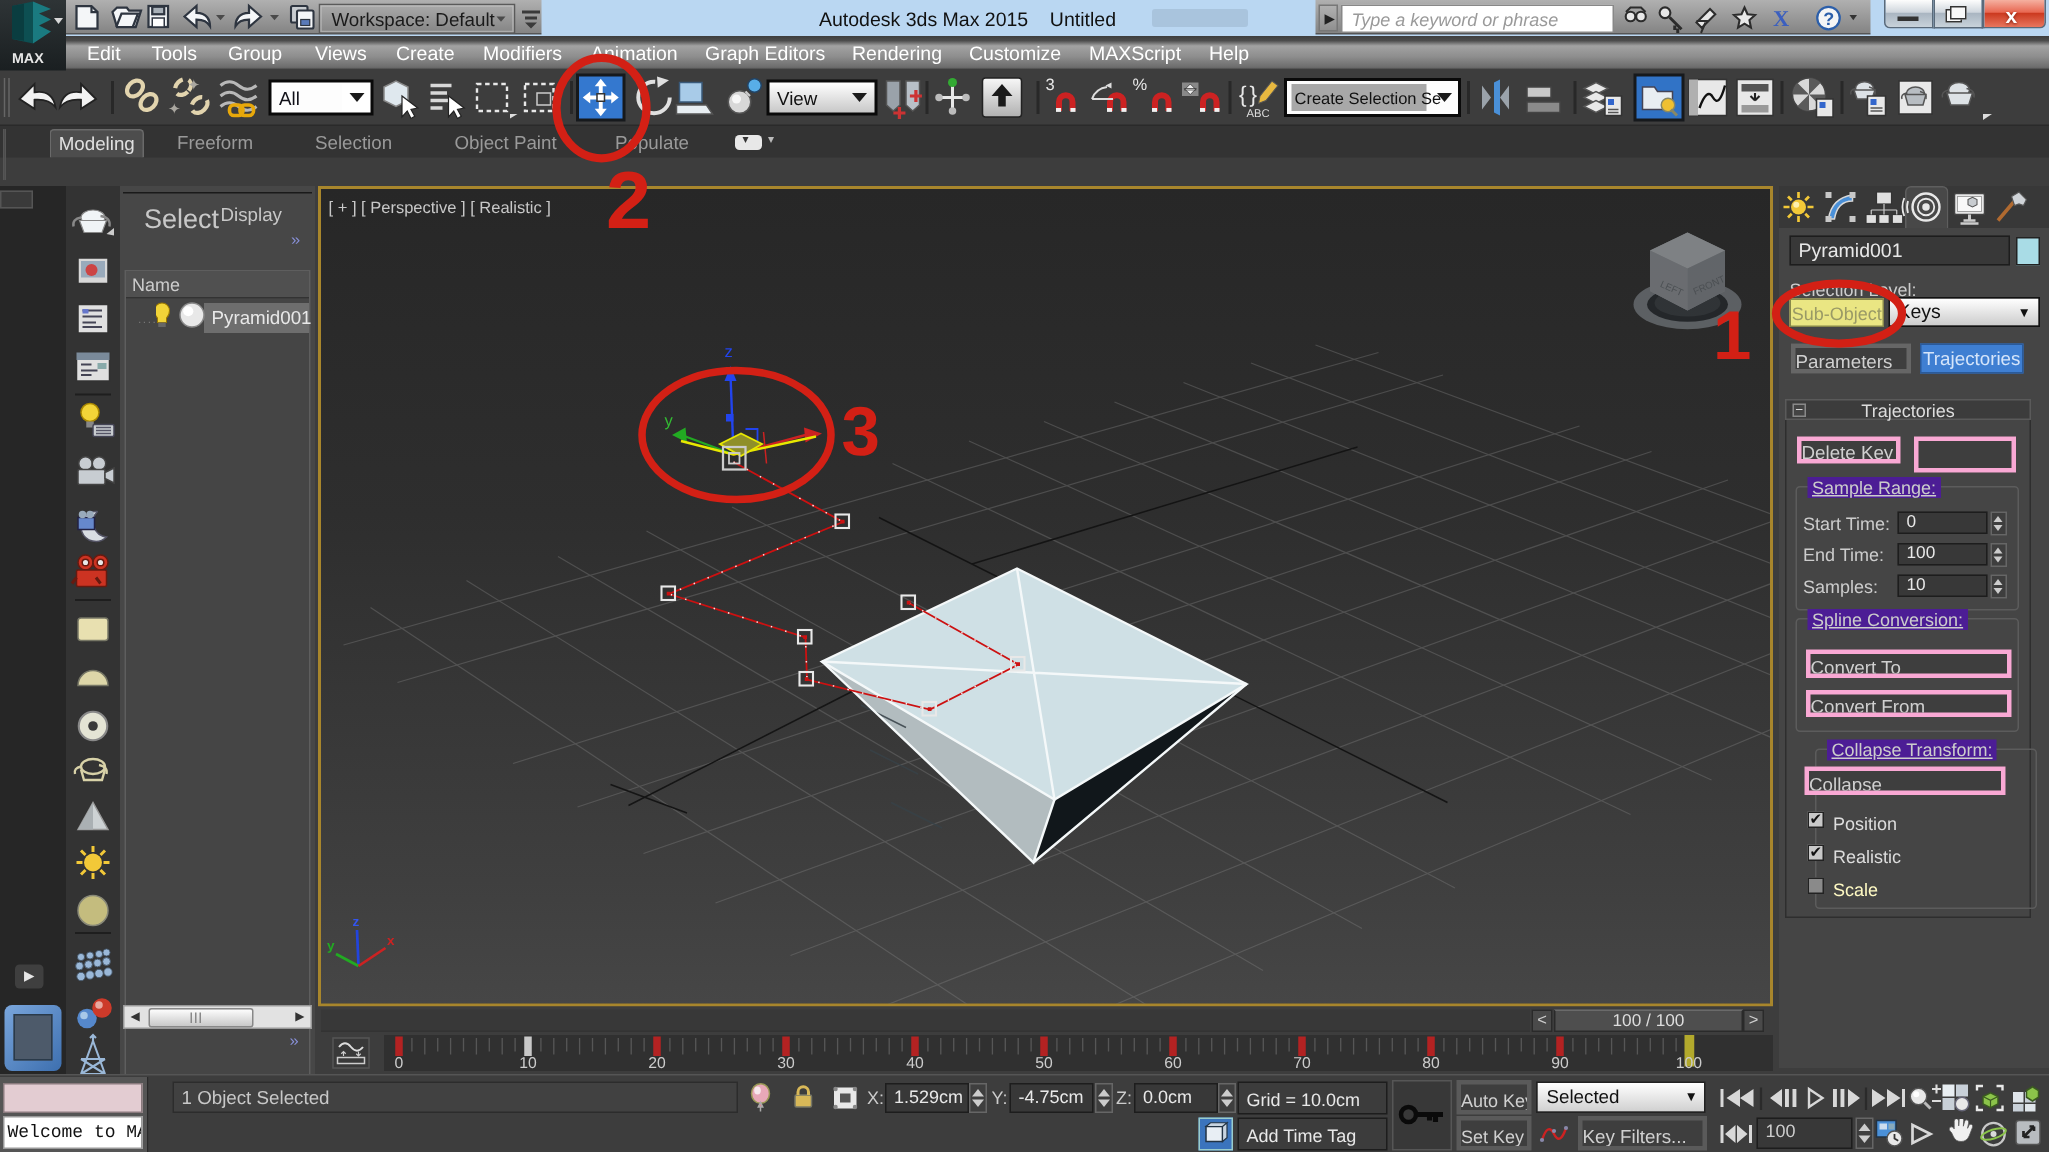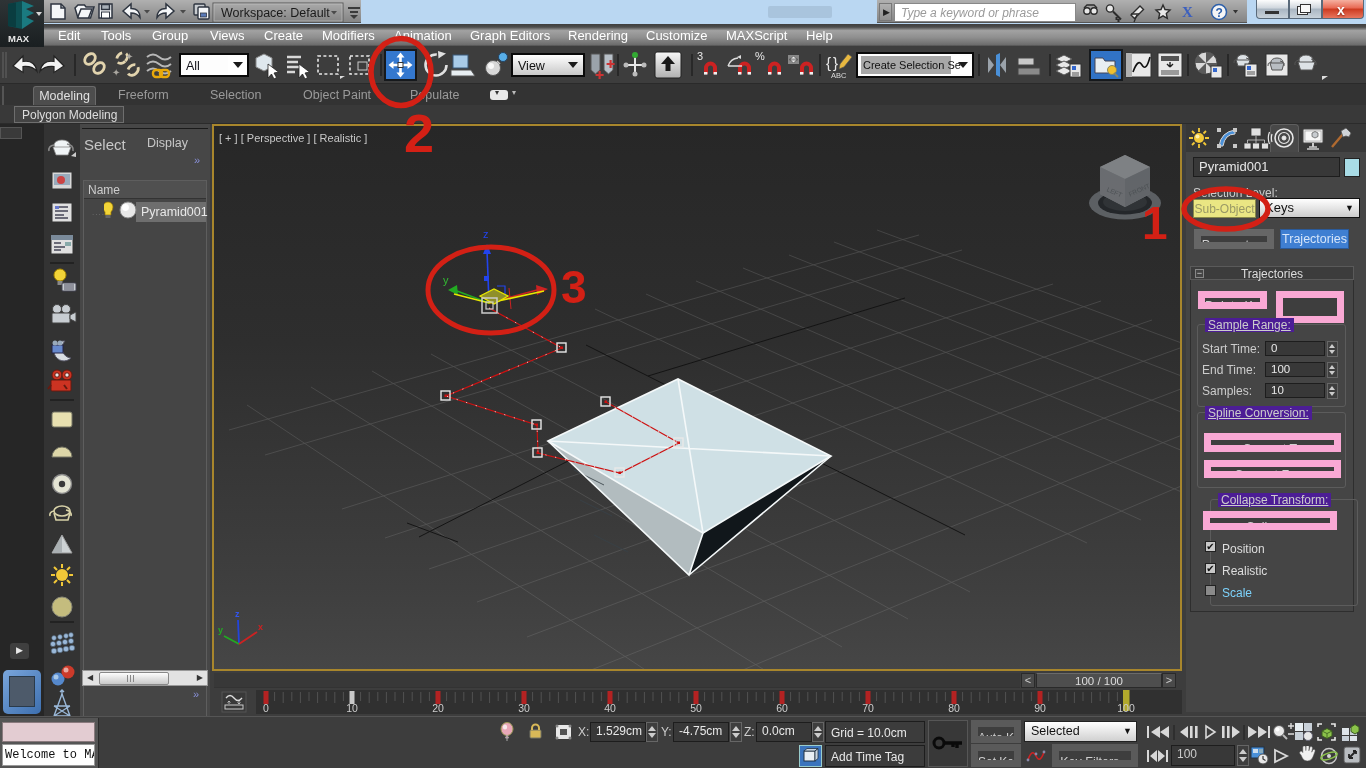--- a/index.html
+++ b/index.html
@@ -31,38 +31,39 @@
 #vpgap { left:210px; top:124px; width:2px; height:644px; background:#3d3d3d; }
 #vpgapR { left:1182px; top:124px; width:4px; height:644px; background:#3d3d3d; }
 
 #timeslider { left:212px; top:671px; width:970px; height:19px; background:#3d3d3d; }
 #trackbar { left:212px; top:690px; width:970px; height:26px; background:#3d3d3d; }
 #statusbar { left:0; top:716px; width:1366px; height:52px; background:#3d3d3d; border-top:1px solid #555; }
 
 #rpanel { left:1186px; top:124px; width:180px; height:588px; background:#454545; }
 #rpanelbottom { left:1186px; top:712px; width:180px; height:4px; background:#3d3d3d; }
 .fld { position:absolute; background:#383838; border:1px solid #1d1d1d; color:#e8e8e8; font-size:12px; padding:1px 0 0 5px; }
-.btn { position:absolute; background:#3e3e3e; border:7px solid #f9a8d4; color:#d0d0d0; font-size:12.5px; text-align:center; white-space:nowrap; overflow:hidden; }
+.btn { position:absolute; background:#3e3e3e; border:3px solid #f9a8d4; color:#d0d0d0; font-size:12.5px; text-align:left; white-space:nowrap; overflow:hidden; }
 .lbl { position:absolute; color:#cccccc; font-size:12px; }
 .grp { position:absolute; border:1px solid #5c5c5c; border-radius:3px; }
 .grp > em { position:absolute; top:-7px; left:7px; background:#4c1d95; padding:0 3px; font-style:normal; color:#cccccc; font-size:12px;text-decoration:underline; }
 .spn { position:absolute; width:12px; background:#3e3e3e; border:1px solid #666; }
 .spn::before { content:""; position:absolute; left:1px; top:3px; border-left:4px solid transparent; border-right:4px solid transparent; border-bottom:5px solid #ccc; }
 .spn::after { content:""; position:absolute; left:1px; bottom:3px; border-left:4px solid transparent; border-right:4px solid transparent; border-top:5px solid #ccc; }
 .spn2 { position:absolute; width:11px; height:16px; background:#3e3e3e; border:1px solid #666; }
 .spn2::before { content:""; position:absolute; left:1px; top:2px; border-left:3.5px solid transparent; border-right:3.5px solid transparent; border-bottom:4px solid #ccc; }
 .spn2::after { content:""; position:absolute; left:1px; bottom:2px; border-left:3.5px solid transparent; border-right:3.5px solid transparent; border-top:4px solid #ccc; }
 .cb { position:absolute; width:11px; height:11px; background:#c8c8c8; border:1px solid #222; color:#111; font-size:10px; line-height:10px; text-align:center; }
 </style></head>
 <body>
 <div id="root">
 
 <div class="abs" id="titlebar"></div>
 <div class="abs" id="qat"></div>
 <div class="abs" id="qat2"></div>
+<div class="abs" id="wstitle">Autodesk 3ds Max  2015&nbsp;&nbsp;&nbsp;&nbsp;Untitled</div>
 <div class="abs" id="titlebar-extra">
 
   <svg class="abs" style="left:0;top:0" width="380" height="23" viewBox="0 0 380 23">
     <g fill="#f4f6f8" stroke="#2e3540" stroke-width="1.5">
       <path d="M51 4 l10 0 4 4 0 11 -14 0 z"></path>
           <path d="M61 4 l0 4 4 0" fill="none"></path>
       <path d="M75 8 l3 -3 6.5 0 1.5 2 8 0 -3.5 11 -12.5 0 z"></path>
       <path d="M77.5 18 l3.5 -9 11 0 -3.5 9" fill="none"></path>
       <rect x="99" y="4" width="13" height="14"></rect>
           <rect x="101.5" y="4.5" width="8" height="5" fill="#a8b0b8"></rect>
@@ -346,23 +347,20 @@
   <div style="position:absolute;left:2px;top:2px;width:2px;height:34px;border-left:1px solid #555;border-right:1px solid #555;"></div>
   <div style="position:absolute;left:33px;top:2px;width:63px;height:19px;background:#4d4d4d;border:1px solid #6a6a6a;border-bottom:none;border-radius:3px 3px 0 0;color:#e0e0e0;font-size:12.5px;text-align:center;padding-top:2px;">Modeling</div>
   <span style="position:absolute;top:4px;left:118px;color:#9a9a9a;font-size:12.5px;">Freeform</span>
   <span style="position:absolute;top:4px;left:210px;color:#9a9a9a;font-size:12.5px;">Selection</span>
   <span style="position:absolute;top:4px;left:303px;color:#9a9a9a;font-size:12.5px;">Object Paint</span>
   <span style="position:absolute;top:4px;left:410px;color:#9a9a9a;font-size:12.5px;">Populate</span>
   <div style="position:absolute;left:490px;top:6px;width:18px;height:10px;background:#e8e8e8;border-radius:3px;"></div>
   <div style="position:absolute;left:495px;top:4px;color:#333;font-size:8px;">▾</div>
   <div style="position:absolute;left:512px;top:4px;color:#bbb;font-size:8px;">▾</div>
 </div>
-<div class="abs" id="polymod">
-  <div style="position:absolute;left:14px;top:1px;width:110px;height:17px;background:#444444;border:1px solid #6e6e6e;color:#dddddd;font-size:12px;padding:1px 0 0 7px;white-space:nowrap;">Polygon Modeling</div>
-</div>
 
 <div class="abs" id="leftstrip">
   <div style="position:absolute;left:0px;top:3px;width:22px;height:12px;background:#3a3a3a;border:1px solid #555;"></div>
   <div style="position:absolute;left:10px;top:519px;width:19px;height:16px;background:#3f3f3f;border-radius:3px;color:#e8e8e8;font-size:9px;padding:2px 0 0 6px;">▶</div>
   <div style="position:absolute;left:3px;top:546px;width:38px;height:44px;border-radius:5px;background:linear-gradient(135deg,#7aa6dc,#3d6faf);"></div>
   <div style="position:absolute;left:9px;top:552px;width:26px;height:31px;background:#4d5a6a;border:1px solid #2a3a4a;"></div>
 </div>
 <div class="abs" id="iconcol">
 <svg width="36" height="644" viewBox="0 0 36 644">
   <g stroke="#4a4a4a" stroke-width="1">
@@ -469,21 +467,21 @@
         </g>
 
   <g fill="none" stroke="#9ab8d8" stroke-width="1.4" transform="translate(18,582)">
     <path d="M0 -12 l-8 22 m8 -22 l8 22 m-16 0 l16 -10 m-16 10 h16 m-16 -10 l16 10 m-16 -10 h16"></path>
           <path d="M0 -16 v6 m-2 -4 l2 -2 2 2"></path>
   </g>
 </svg>
 </div>
 <div class="abs" id="explorer">
   <div style="position:absolute;left:2px;top:4px;width:126px;height:1px;background:#1a1a1a;"></div>
-  <span style="position:absolute;left:4px;top:12px;color:#c8c8c8;font-size:15px;text-align:right;">Select</span>
+  <span style="position:absolute;left:16px;top:12px;color:#c8c8c8;font-size:18px;text-align:right;">Select</span>
   <span style="position:absolute;left:67px;top:12px;color:#c8c8c8;font-size:12.5px;">Display</span>
   <span style="position:absolute;left:114px;top:30px;color:#8890d8;font-size:11px;letter-spacing:-2px;">»</span>
 
   <div style="position:absolute;left:3px;top:56px;width:124px;height:538px;background:#454545;border:1px solid #5e5e5e;">
     <div style="position:absolute;left:0;top:0;width:122px;height:18px;background:#505050;border-bottom:1px solid #333;color:#cccccc;font-size:12px;padding:2px 0 0 4px;">Name</div>
     <div style="position:absolute;left:52px;top:21px;width:70px;height:20px;background:#6e6e6e;"></div>
     <span style="position:absolute;left:8px;top:27px;color:#777;font-size:8px;letter-spacing:1px;">.....</span>
     <svg style="position:absolute;left:20px;top:20px;" width="34" height="20" viewBox="0 0 34 20">
       <path d="M4 1 a5 5 0 0 1 5 5 q0 3 -2 5 l0 3 -6 0 0 -3 q-2 -2 -2 -5 a5 5 0 0 1 5 -5" fill="#f2d438" stroke="#997700" stroke-width=".7"></path>
       <rect x="1.5" y="14" width="5" height="3" fill="#666"></rect>
@@ -768,20 +766,21 @@
 </div>
 <div class="abs" id="statusbar">
 
   <div style="position:absolute;left:0;top:1px;width:99px;height:51px;background:#555;border-right:1px solid #2a2a2a;">
     <div style="position:absolute;left:2px;top:4px;width:93px;height:20px;background:#e3ccd2;border:1px solid #8a7a7e;"></div>
     <div style="position:absolute;left:2px;top:26px;width:93px;height:22px;background:#ffffff;border:1px solid #999;overflow:hidden;">
       <span style="position:absolute;left:2px;top:3px;font-family:'Liberation Mono',monospace;font-size:12px;color:#111;white-space:nowrap;">Welcome to MA</span>
     </div>
   </div>
 
+  <div class="fld" style="left:115px;top:4px;width:377px;height:21px;background:#414141;border-color:#2c2c2c;font-size:12.5px;color:#c8c8c8;padding-top:3px;">1 Object Selected</div>
 
   <svg style="position:absolute;left:498px;top:5px;" width="76" height="20" viewBox="0 0 76 20">
     <ellipse cx="9" cy="7" rx="6" ry="6.5" fill="#e8a8b8" stroke="#995"></ellipse>
     <ellipse cx="7" cy="5" rx="2.2" ry="2.6" fill="#f8e8ec"></ellipse>
     <path d="M9 13 l-1.5 3 3 0 z M9 16 v3" stroke="#aaa" stroke-width="1" fill="#d89"></path>
     <rect x="32" y="8" width="11" height="8" rx="1" fill="#d8b858" stroke="#776"></rect>
     <path d="M34 8 v-2 a3.5 3.5 0 0 1 7 0 v2" fill="none" stroke="#d8b858" stroke-width="2"></path>
     <rect x="58" y="3" width="15" height="14" rx="2" fill="#e8e8e8"></rect>
     <rect x="62" y="7" width="7" height="6" fill="#555"></rect>
     <circle cx="59" cy="4" r="1.5" fill="#888"></circle>
@@ -968,21 +967,21 @@
   <div class="btn" style="left:18px;top:336px;width:137px;height:18px;padding-top:1px;">Convert From</div>
   <div class="grp" style="left:12px;top:375px;width:148px;height:107px;margin-left:12px;">
         <em>Collapse Transform:</em>
       </div>
   <div class="btn" style="left:17px;top:387px;width:134px;height:19px;padding-top:2px;">Collapse</div>
   <div class="cb" style="left:19px;top:417px;">✔</div>
       <span class="lbl" style="left:36px;top:418px;color:#ddd;">Position</span>
   <div class="cb" style="left:19px;top:439px;">✔</div>
       <span class="lbl" style="left:36px;top:440px;color:#ddd;">Realistic</span>
   <div class="cb" style="left:19px;top:461px;background:#8a8a8a;"></div>
-      <span class="lbl" style="left:36px;top:462px;color:#7dd3fc;">Scale</span>
+      <span class="lbl" style="left:36px;top:462px;color:#fef9c3;">Scale</span>
 
   <svg style="position:absolute;left:-10px;top:60px;z-index:60;" width="110" height="52" viewBox="0 0 110 52">
     <ellipse cx="50" cy="25" rx="42" ry="20" fill="none" stroke="#d32015" stroke-width="5.5"></ellipse>
   </svg>
 </div>
 
 <svg class="abs" style="left:352px;top:33px;z-index:60;" width="130" height="125" viewBox="0 0 130 125">
   <ellipse cx="49" cy="39" rx="30" ry="33.5" fill="none" stroke="#d32015" stroke-width="5.5"></ellipse>
   <text x="52" y="119" font-size="54" font-weight="bold" fill="#d32015" font-family="Liberation Sans">2</text>
 </svg>

